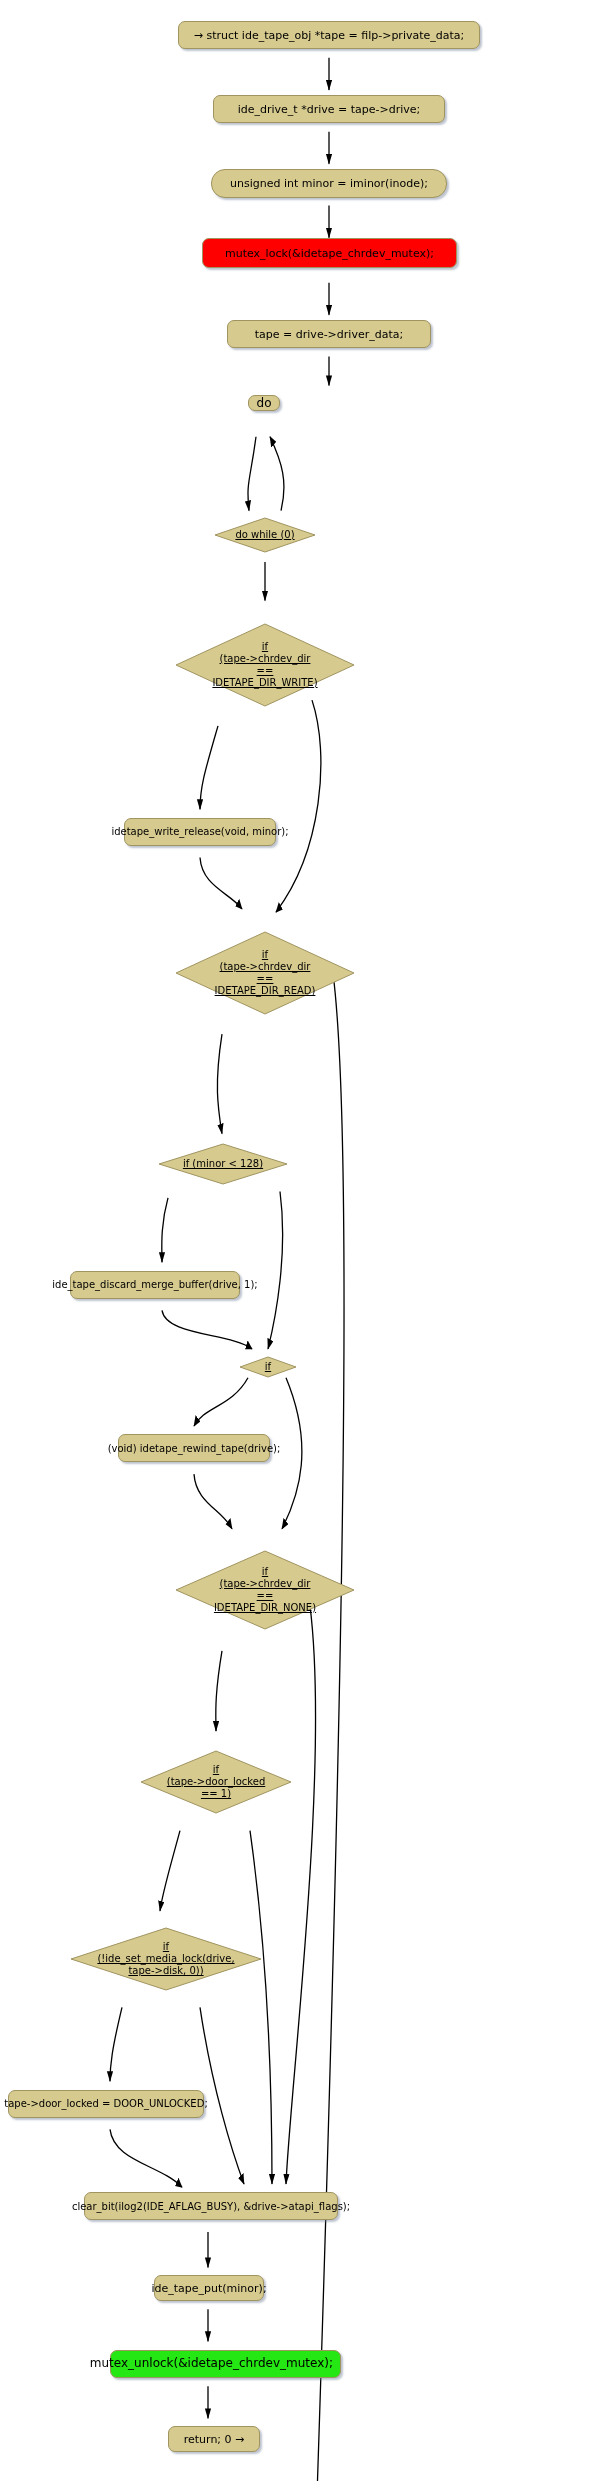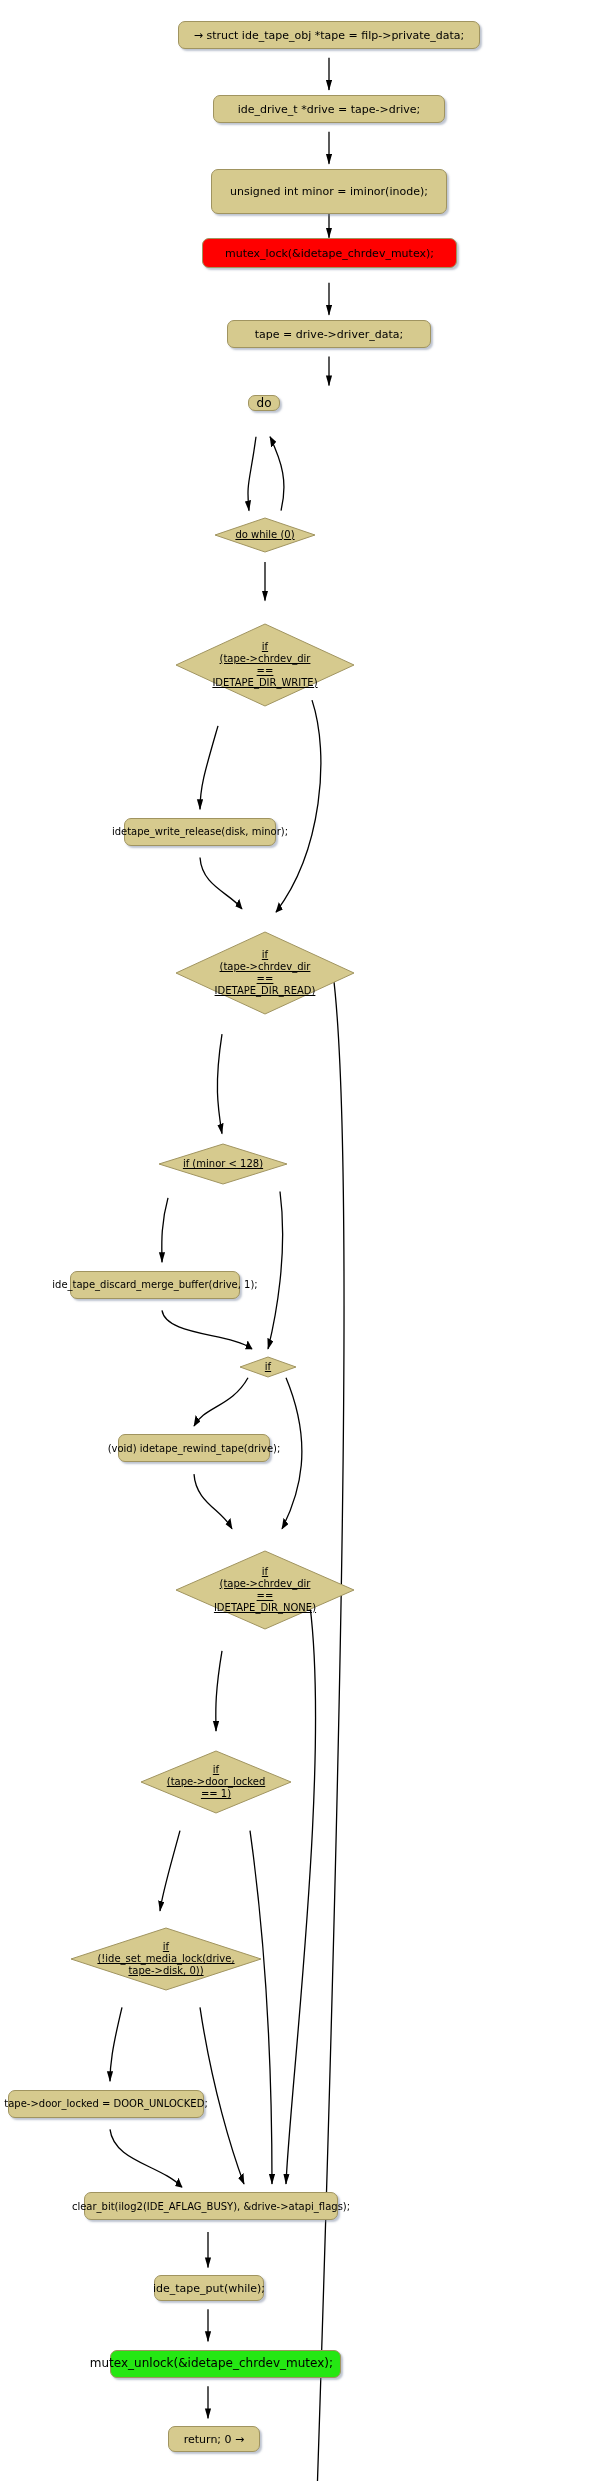--- a/index.html
+++ b/index.html
@@ -153,21 +153,21 @@
   </svg>
 
   <div class="node act" style="left: 178px; top: 21.3282px; width: 302px; height: 28px;">
     <span>→ struct ide_tape_obj *tape = filp-&gt;private_data;</span>
   </div>
 
   <div class="node act" style="left: 213px; top: 95.1961px; width: 232px; height: 28px;">
     <span>ide_drive_t *drive = tape-&gt;drive;</span>
   </div>
 
-  <div class="node act" style="left: 211px; top: 169.064px; width: 236px; height: 45px;">
+  <div class="node act" style="left: 211px; top: 169.064px; width: 236px; height: 29px; border-radius: 14px;">
     <span>unsigned int minor = iminor(inode);</span>
   </div>
 
   <div class="node act red" style="left: 202px; top: 238px; width: 255px; height: 30px;">
     <span>mutex_lock(&amp;idetape_chrdev_mutex);</span>
   </div>
 
   <div class="node act" style="left: 227px; top: 320.012px; width: 204px; height: 28px;">
     <span>tape = drive-&gt;driver_data;</span>
   </div>
@@ -187,21 +187,21 @@
     <svg class="shape" viewBox="0 0 180 84" preserveAspectRatio="none" xmlns="http://www.w3.org/2000/svg">
       <polygon points="90,1 179,42 90,83 1,42" fill="#D6CA8E" stroke="#A09460" stroke-width="1"></polygon>
     </svg>
     <span class="txt">if
 (tape-&gt;chrdev_dir
 ==
 IDETAPE_DIR_WRITE)</span>
   </div>
 
   <div class="node act" style="left: 124px; top: 817.817px; width: 152px; height: 28px; font-size: 10px;">
-    <span>idetape_write_release(disk, minor);</span>
+    <span>idetape_write_release(void, minor);</span>
   </div>
 
   <div class="node dia" style="left: 175px; top: 931.13px; width: 180px; height: 84px;">
     <svg class="shape" viewBox="0 0 180 84" preserveAspectRatio="none" xmlns="http://www.w3.org/2000/svg">
       <polygon points="90,1 179,42 90,83 1,42" fill="#D6CA8E" stroke="#A09460" stroke-width="1"></polygon>
     </svg>
     <span class="txt">if
 (tape-&gt;chrdev_dir
 ==
 IDETAPE_DIR_READ)</span>
@@ -259,21 +259,21 @@
 
   <div class="node act" style="left: 8px; top: 2089.63px; width: 196px; height: 28px; font-size: 10px;">
     <span>tape-&gt;door_locked = DOOR_UNLOCKED;</span>
   </div>
 
   <div class="node act" style="left: 84px; top: 2192.4px; width: 254px; height: 28px; font-size: 10px;">
     <span>clear_bit(ilog2(IDE_AFLAG_BUSY), &amp;drive-&gt;atapi_flags);</span>
   </div>
 
   <div class="node act" style="left: 154px; top: 2275.3px; width: 110px; height: 26px;">
-    <span>ide_tape_put(while);</span>
+    <span>ide_tape_put(minor);</span>
   </div>
 
   <div class="node act green" style="left: 110px; top: 2349.77px; width: 231px; height: 28px; font-size: 12px; justify-content: flex-end;">
     <span>mutex_unlock(&amp;idetape_chrdev_mutex);</span>
   </div>
 
   <div class="node act" style="left: 168px; top: 2426.25px; width: 92px; height: 26px;">
     <span>return; 0 →</span>
   </div>
 

